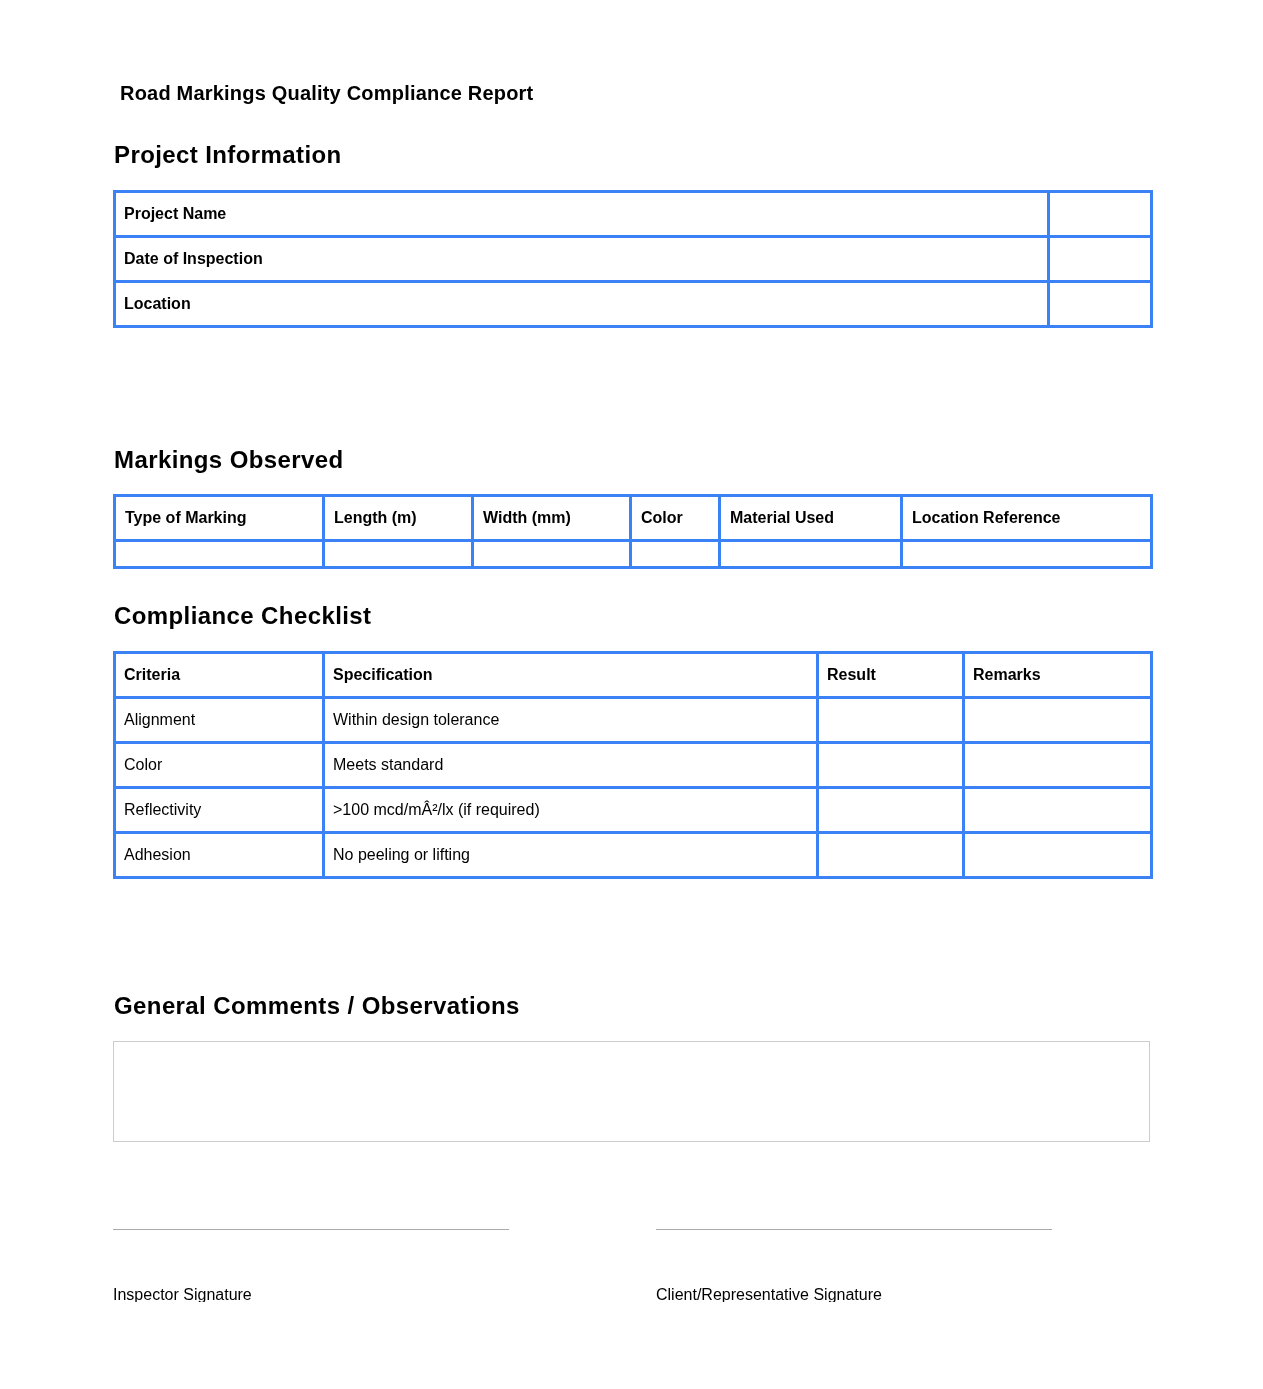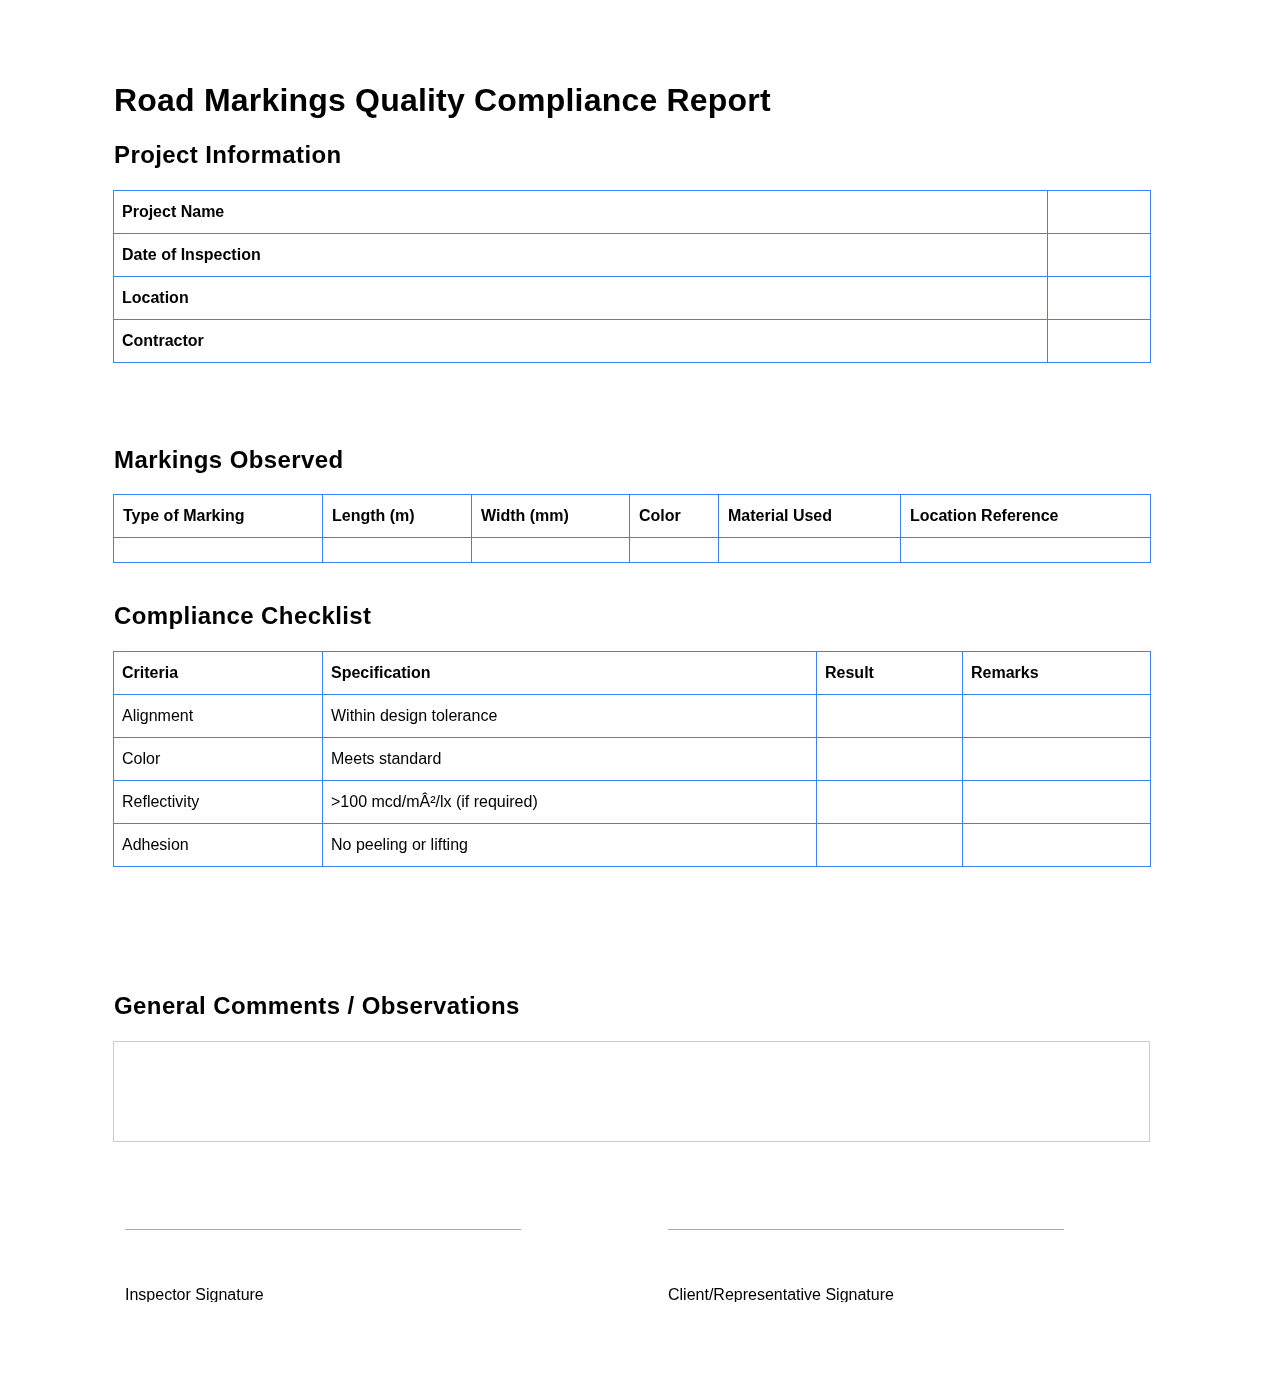--- a/index.html
+++ b/index.html
@@ -15,47 +15,47 @@
       color: #000;
       position: relative;
     }
     .page {
       position: absolute;
       left: 113px;
       top: 0;
       width: 1037px;
     }
     h1 {
-      font-size: 32px;
+      font-size: 20px;
       font-weight: bold;
       margin: 0;
       position: absolute;
       top: 82px;
-      left: 1px;
+      left: 7px;
       white-space: nowrap;
       letter-spacing: 0.2px;
     }
     h2 {
       font-size: 24px;
       font-weight: bold;
       margin: 0;
       position: absolute;
       left: 1px;
       white-space: nowrap;
       letter-spacing: 0.4px;
     }
     table {
       border-collapse: collapse;
       position: absolute;
       left: 0;
       width: 1037px;
       table-layout: fixed;
     }
     td, th {
-      border: 1px solid #3b82f6;
+      border: 3px solid #3b82f6;
       padding: 0 8px;
       font-size: 16px;
       text-align: left;
       vertical-align: middle;
     }
     th { font-weight: bold; }
     td.label { font-weight: bold; }
 
     
     #h-project { top: 141px; }
@@ -81,21 +81,21 @@
       left: 0;
       width: 1035px;
       height: 99px;
       border: 1px solid #cccccc;
     }
 
     
     .sig-wrap {
       position: absolute;
       top: 1229px;
-      left: 12px;
+      left: 0;
       width: 1037px;
       height: 73px;
       overflow: hidden;
     }
     .sig {
       position: absolute;
       top: 0;
       width: 396px;
     }
     .sig-line {
@@ -130,24 +130,20 @@
       <tr>
         <td class="label">Project Name</td>
         <td></td>
       </tr>
       <tr>
         <td class="label">Date of Inspection</td>
         <td></td>
       </tr>
       <tr>
         <td class="label">Location</td>
-        <td></td>
-      </tr>
-      <tr>
-        <td class="label">Contractor</td>
         <td></td>
       </tr>
     </tbody>
   </table>
 
   <h2 id="h-markings">Markings Observed</h2>
   <table id="t-markings">
     <colgroup>
       <col style="width:209px">
       <col style="width:149px">

